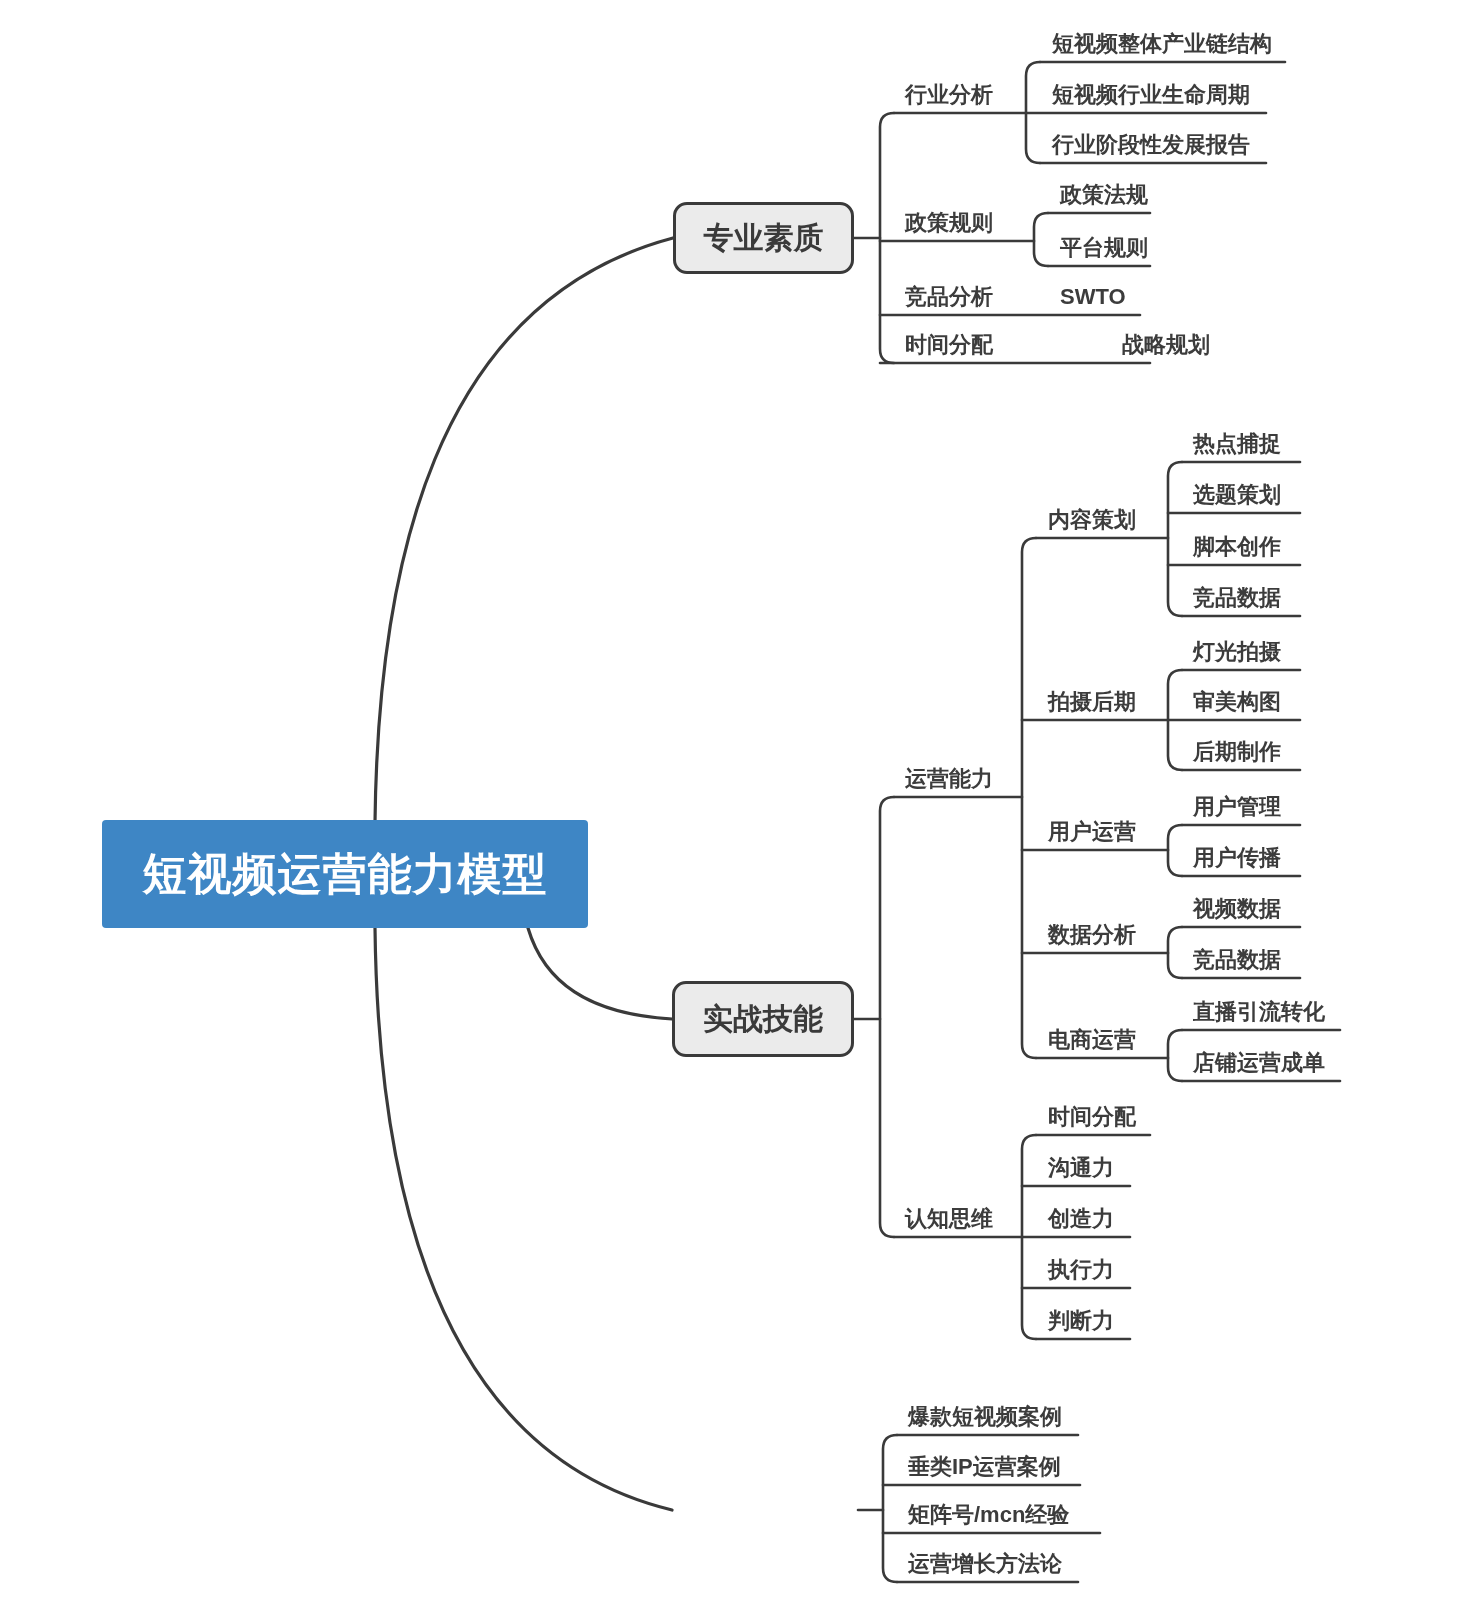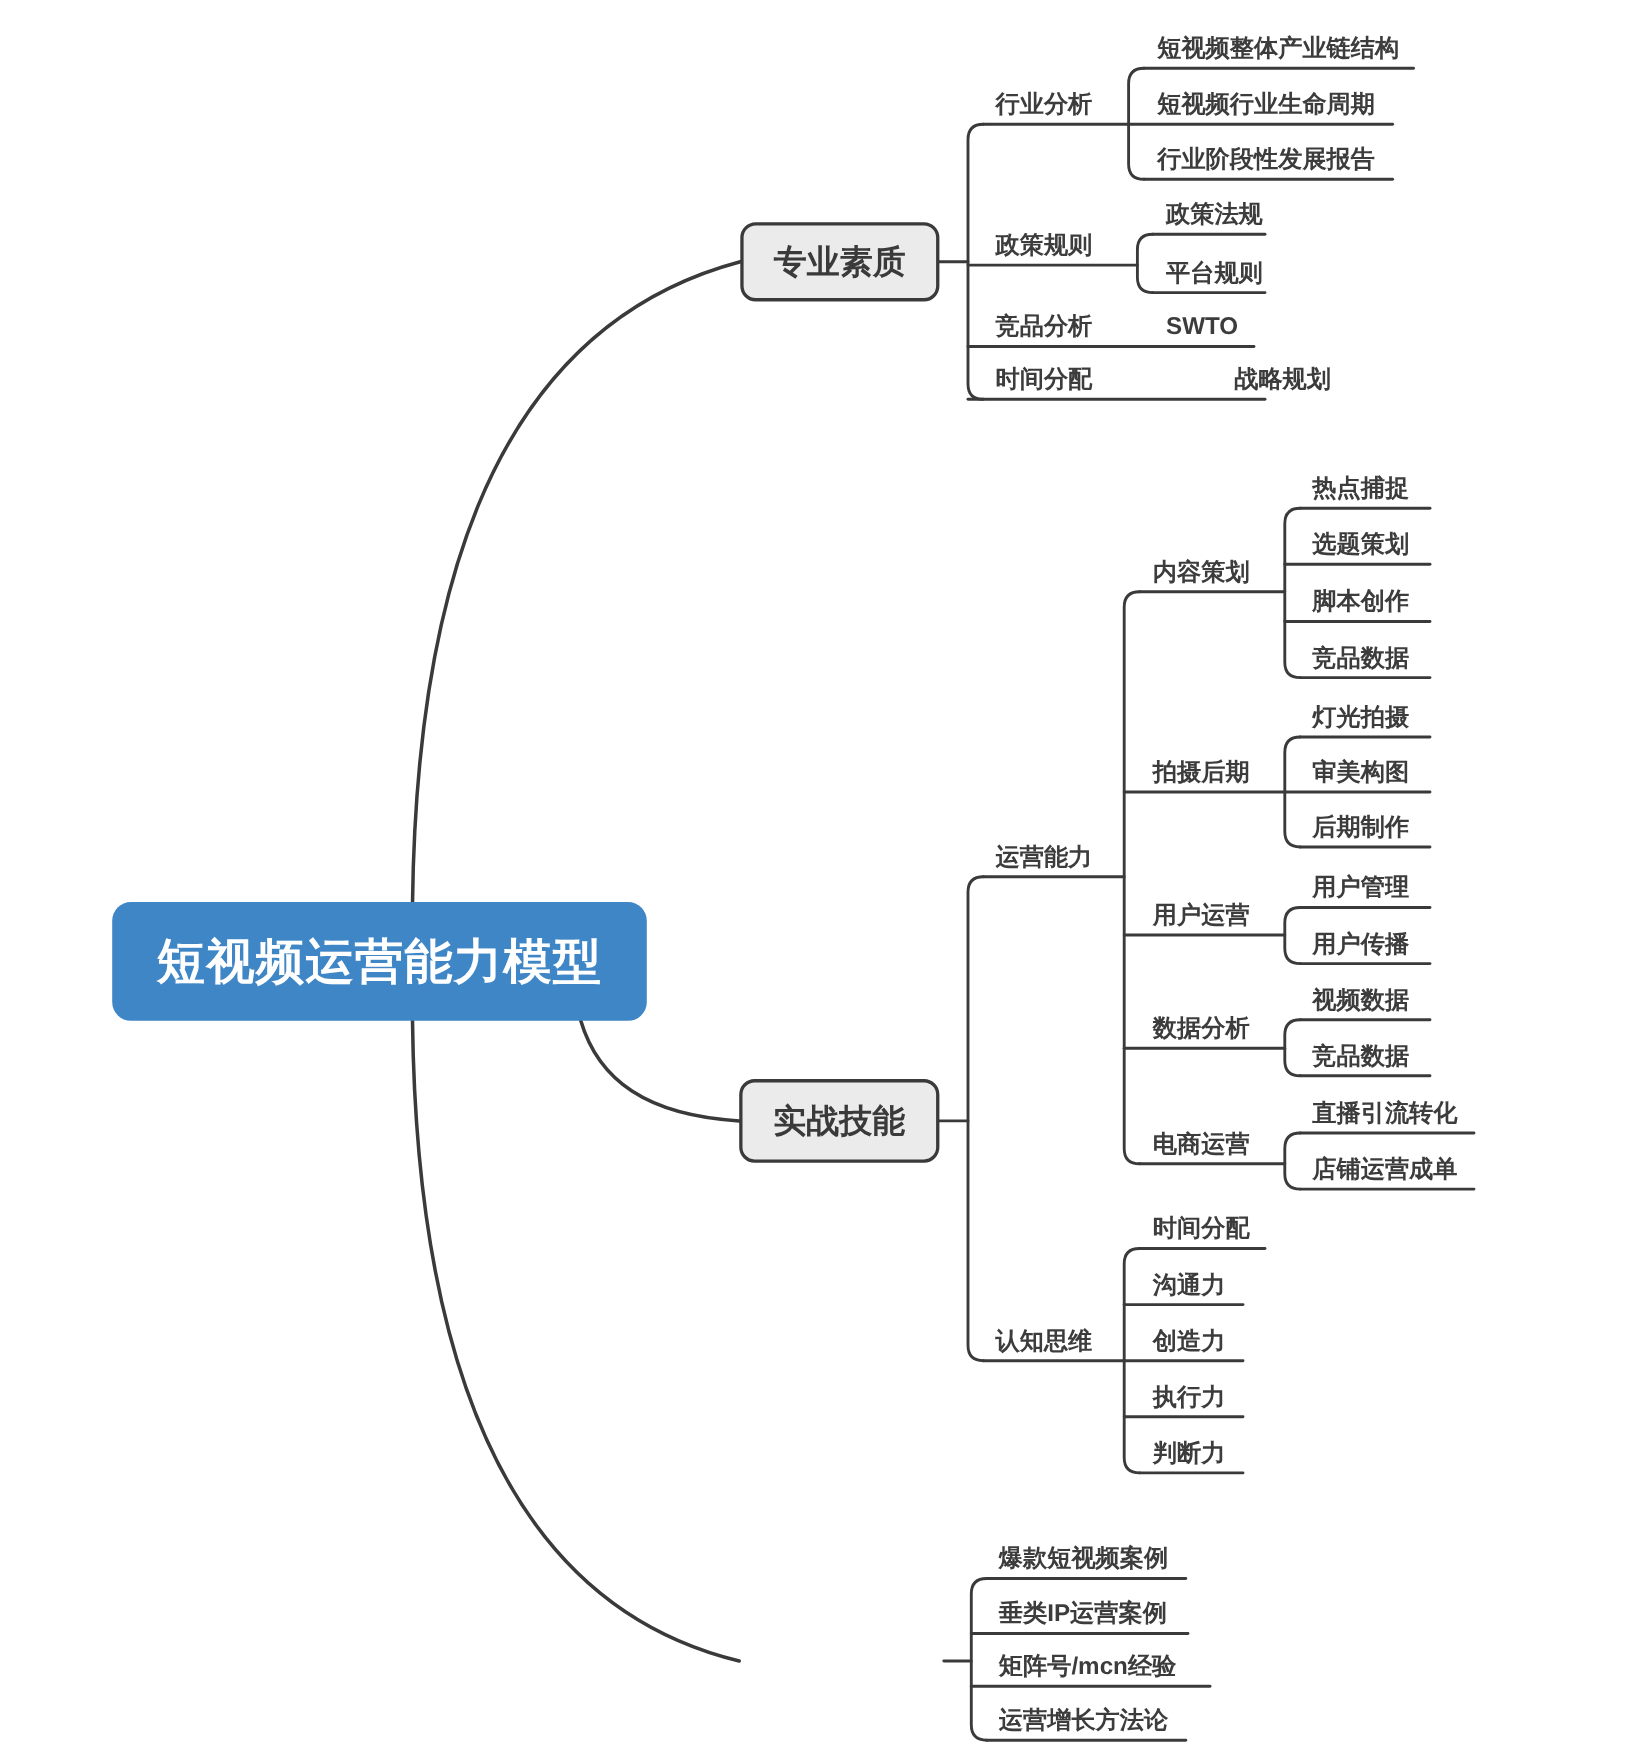--- a/index.html
+++ b/index.html
@@ -9,21 +9,21 @@
   html,body { margin:0; padding:0; background:#ffffff; }
   .canvas {
     position:relative; width:1480px; height:1600px; background:#ffffff;
     font-family:"Liberation Sans","DejaVu Sans",sans-serif; overflow:hidden;
   }
   svg.wires { position:absolute; left:0; top:0; }
   svg.wires path { fill:none; stroke:var(--line); stroke-width:2.6; stroke-linecap:round; }
   svg.wires path.main-curve { stroke-width:3.2; }
   .root-box {
     position:absolute; left:102px; top:820px; width:486px; height:108px;
-    background:var(--root-bg); color:var(--root-text); border-radius:17px;
+    background:var(--root-bg); color:var(--root-text); border-radius:4px;
     display:flex; align-items:center; justify-content:center;
     font-size:44px; font-weight:700; letter-spacing:1px; white-space:nowrap;
   }
   .bbox {
     position:absolute; box-sizing:border-box;
     background:var(--branch-bg); border:3px solid var(--branch-border); border-radius:14px;
     display:flex; align-items:center; justify-content:center;
     font-size:30px; font-weight:700; color:var(--branch-border); white-space:nowrap;
   }
   .bbox.b1 { left:673px; top:202px; width:181px; height:72px; }

